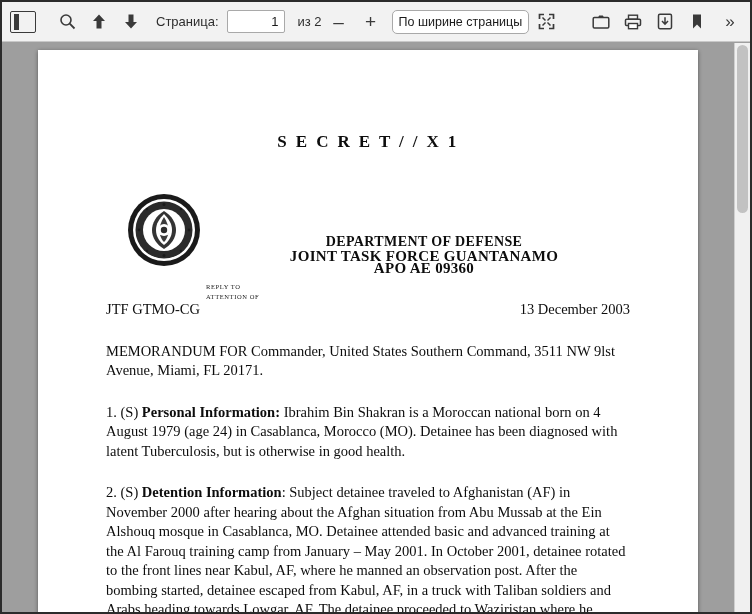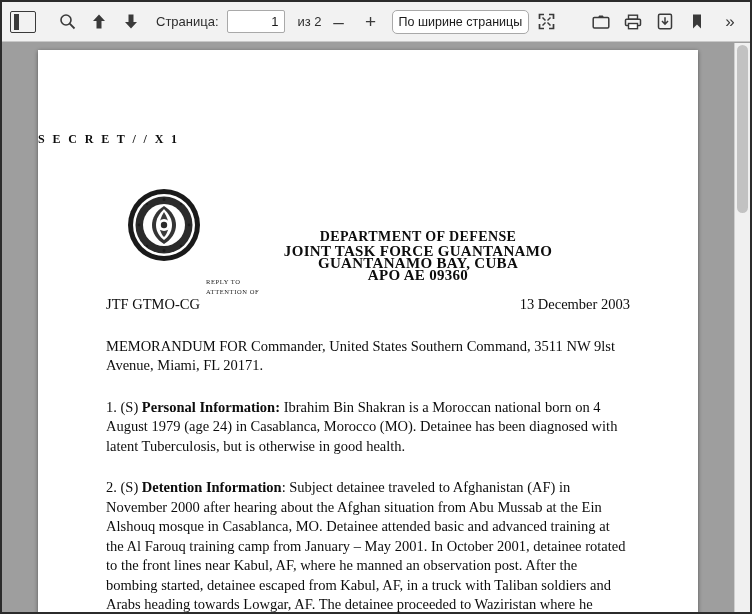--- a/index.html
+++ b/index.html
@@ -141,22 +141,23 @@
     width: 660px;
     height: 860px;
     background: #ffffff;
     box-shadow: 0 1px 4px rgba(0,0,0,0.45);
     box-sizing: border-box;
     padding: 0;
     font-family: "Liberation Serif", serif;
     color: #0d0d0d;
   }
   .doc-classification {
+    text-align: center;
     margin-top: 82px;
-    font-size: 12px;
+    font-size: 17px;
     font-weight: bold;
     letter-spacing: 2.4px;
     font-family: "Liberation Serif", serif;
   }
   .letterhead {
     position: relative;
     height: 110px;
     margin-top: 38px;
   }
   .seal {
@@ -171,21 +172,21 @@
     left: 168px;
     top: 92px;
     font-size: 6.5px;
     letter-spacing: 0.6px;
     line-height: 10px;
     color: #1a1a1a;
     font-family: "Liberation Serif", serif;
   }
   .dept-block {
     position: absolute;
-    left: 210px;
+    left: 216px;
     top: 44px;
     width: 340px;
     text-align: center;
   }
   .dept-title {
     font-size: 14px;
     font-weight: bold;
     letter-spacing: 0.4px;
   }
   .dept-sub {
@@ -369,21 +370,20 @@
         </span>
 
         <div class="reply-to">
           <div>REPLY TO</div>
           <div>ATTENTION OF</div>
         </div>
 
         <div class="dept-block">
           <div class="dept-title">DEPARTMENT OF DEFENSE</div>
           <div class="dept-sub">JOINT TASK FORCE GUANTANAMO</div>
-          <div class="dept-sub">GUANTANAMO BAY, CUBA</div>
           <div class="dept-sub">APO AE 09360</div>
         </div>
       </div>
 
       <div class="body-area">
         <div class="row-from-date">
           <span>JTF GTMO-CG</span>
           <span>13 December 2003</span>
         </div>
 

